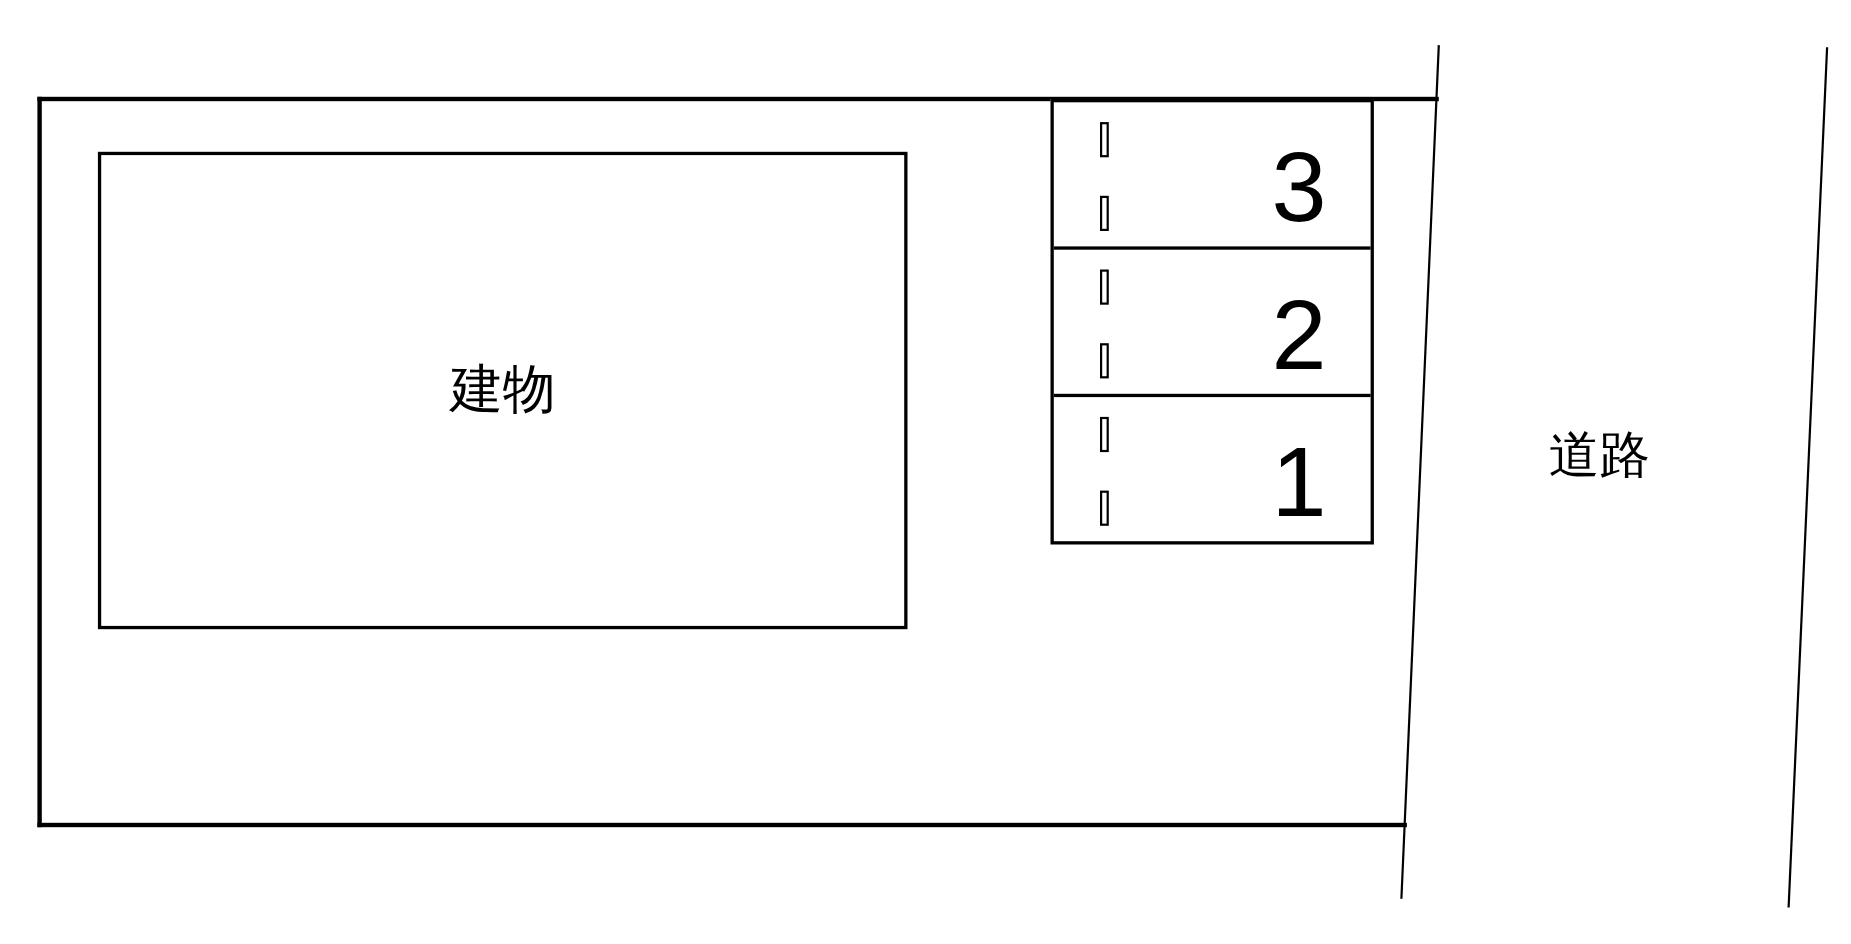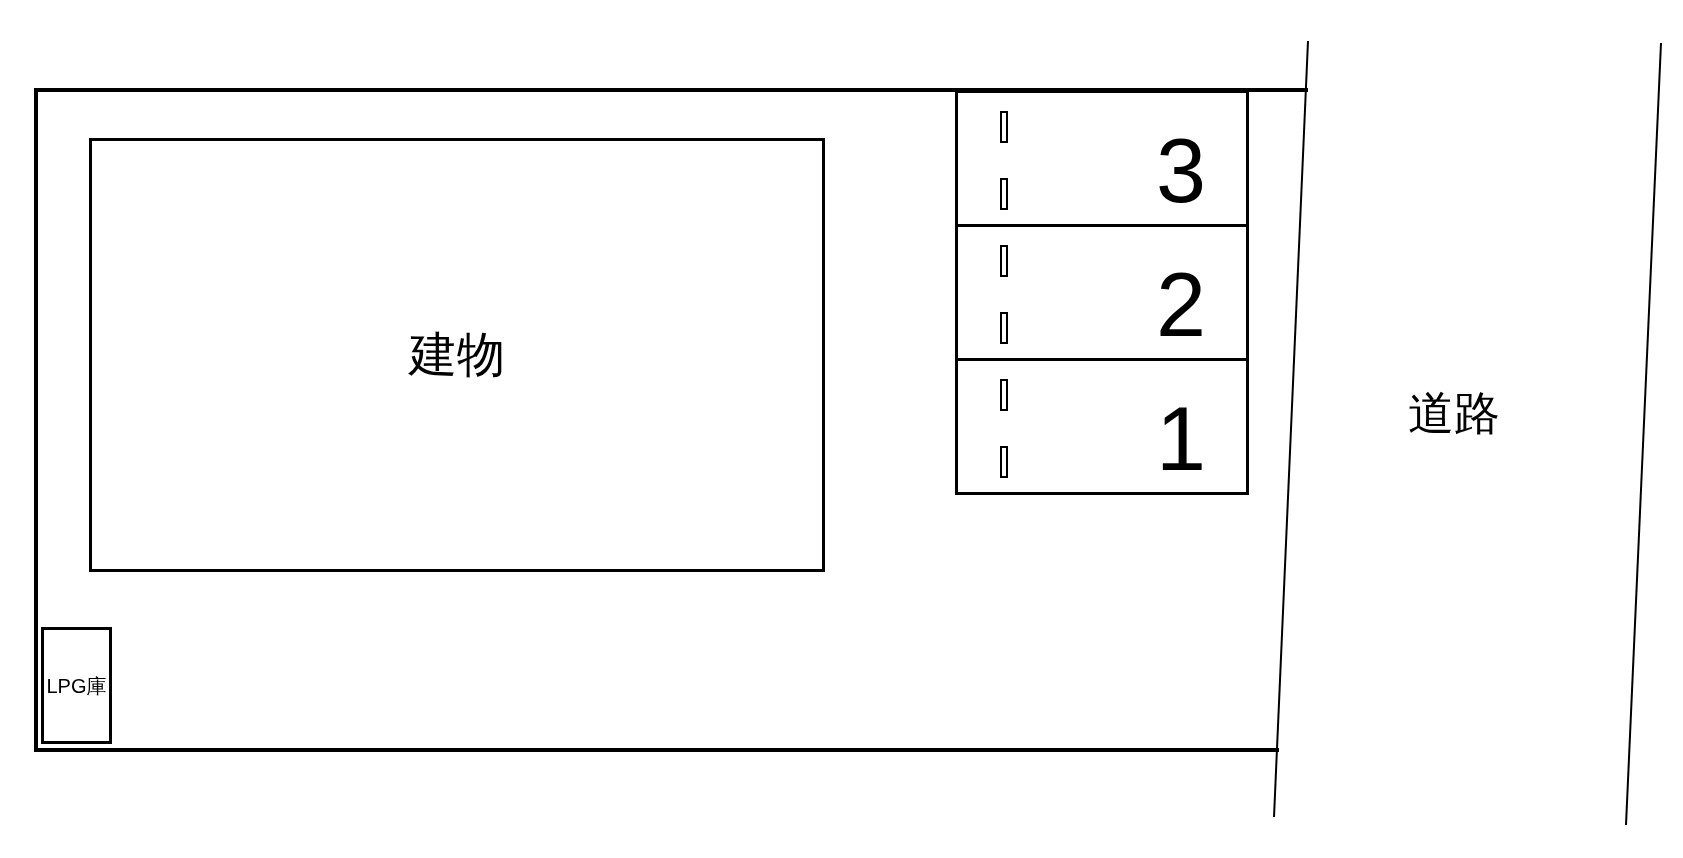--- a/index.html
+++ b/index.html
@@ -152,23 +152,20 @@
     </div>
 
     <div class="stall">
       <div class="wheel-stop upper"></div>
       <div class="wheel-stop lower"></div>
       <div class="stall-number">1</div>
     </div>
 
   </div>
 
-  <div class="lpg-box">
-    <span class="lpg-label">LPG庫</span>
-  </div>
 
   <svg class="road-svg" viewBox="0 0 1683 858" xmlns="http://www.w3.org/2000/svg">
     <line x1="1308" y1="41" x2="1274" y2="817" stroke="#000000" stroke-width="2"></line>
     <line x1="1661" y1="43" x2="1626" y2="825" stroke="#000000" stroke-width="2"></line>
   </svg>
 
   <div class="road-label">道路</div>
 
 </div>
 

